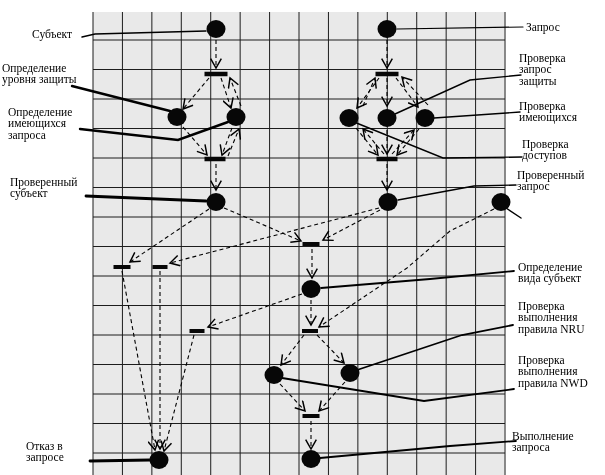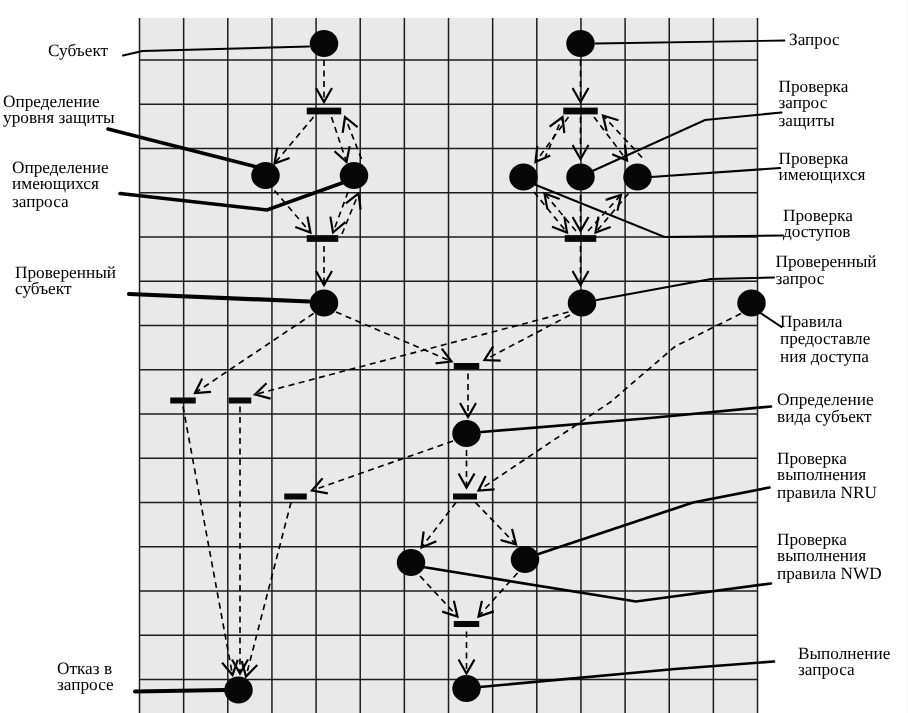--- a/index.html
+++ b/index.html
@@ -144,21 +144,21 @@
     </div>
     <div class="lbl" style="left: 8px; top: 95px;">
       <span>Определение</span>
       <span>имеющихся</span>
       <span>запроса</span>
     </div>
     <div class="lbl" style="left: 10px; top: 165px;">
       <span>Проверенный</span>
       <span>субъект</span>
     </div>
-    <div class="lbl" style="left: 38px; top: 429px;">
+    <div class="lbl" style="left: 26px; top: 429px;">
       <span>Отказ в</span>
       <span>запросе</span>
     </div>
     <div class="lbl" style="left: 526px; top: 10px;">
       <span>Запрос</span>
     </div>
     <div class="lbl" style="left: 519px; top: 41px;">
       <span>Проверка</span>
       <span>запрос</span>
       <span>защиты</span>
@@ -168,36 +168,31 @@
       <span>имеющихся</span>
     </div>
     <div class="lbl" style="left: 522px; top: 127px;">
       <span>Проверка</span>
       <span>доступов</span>
     </div>
     <div class="lbl" style="left: 517px; top: 158px;">
       <span>Проверенный</span>
       <span>запрос</span>
     </div>
-    <div class="lbl" style="left: 520px; top: 198px;">
-      <span>Правила</span>
-      <span>предоставле</span>
-      <span>ния доступа</span>
-    </div>
     <div class="lbl" style="left: 518px; top: 250px;">
       <span>Определение</span>
       <span>вида субъект</span>
     </div>
     <div class="lbl" style="left: 518px; top: 289px;">
       <span>Проверка</span>
       <span>выполнения</span>
       <span>правила NRU</span>
     </div>
     <div class="lbl" style="left: 518px; top: 343px;">
       <span>Проверка</span>
       <span>выполнения</span>
       <span>правила NWD</span>
     </div>
-    <div class="lbl" style="left: 532px; top: 419px;">
+    <div class="lbl" style="left: 512px; top: 419px;">
       <span>Выполнение</span>
       <span>запроса</span>
     </div>
   </div>
 
 </body></html>

